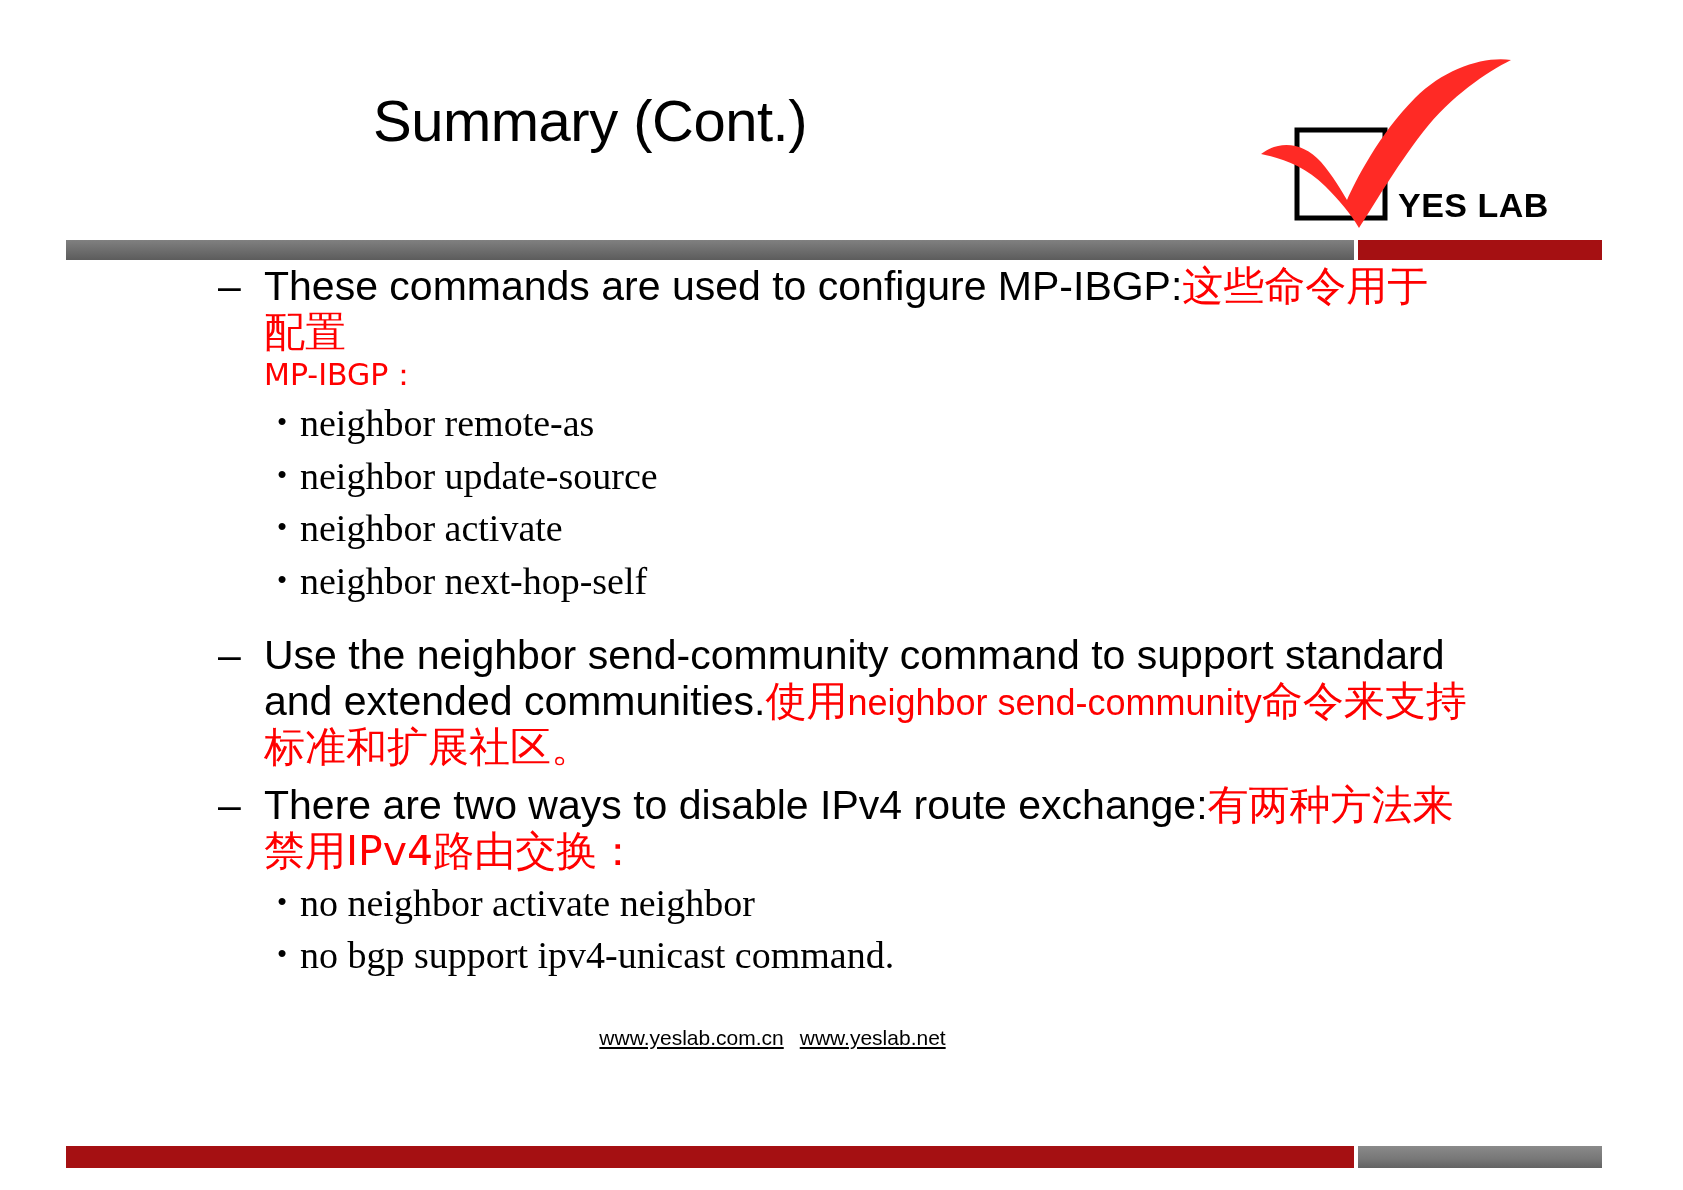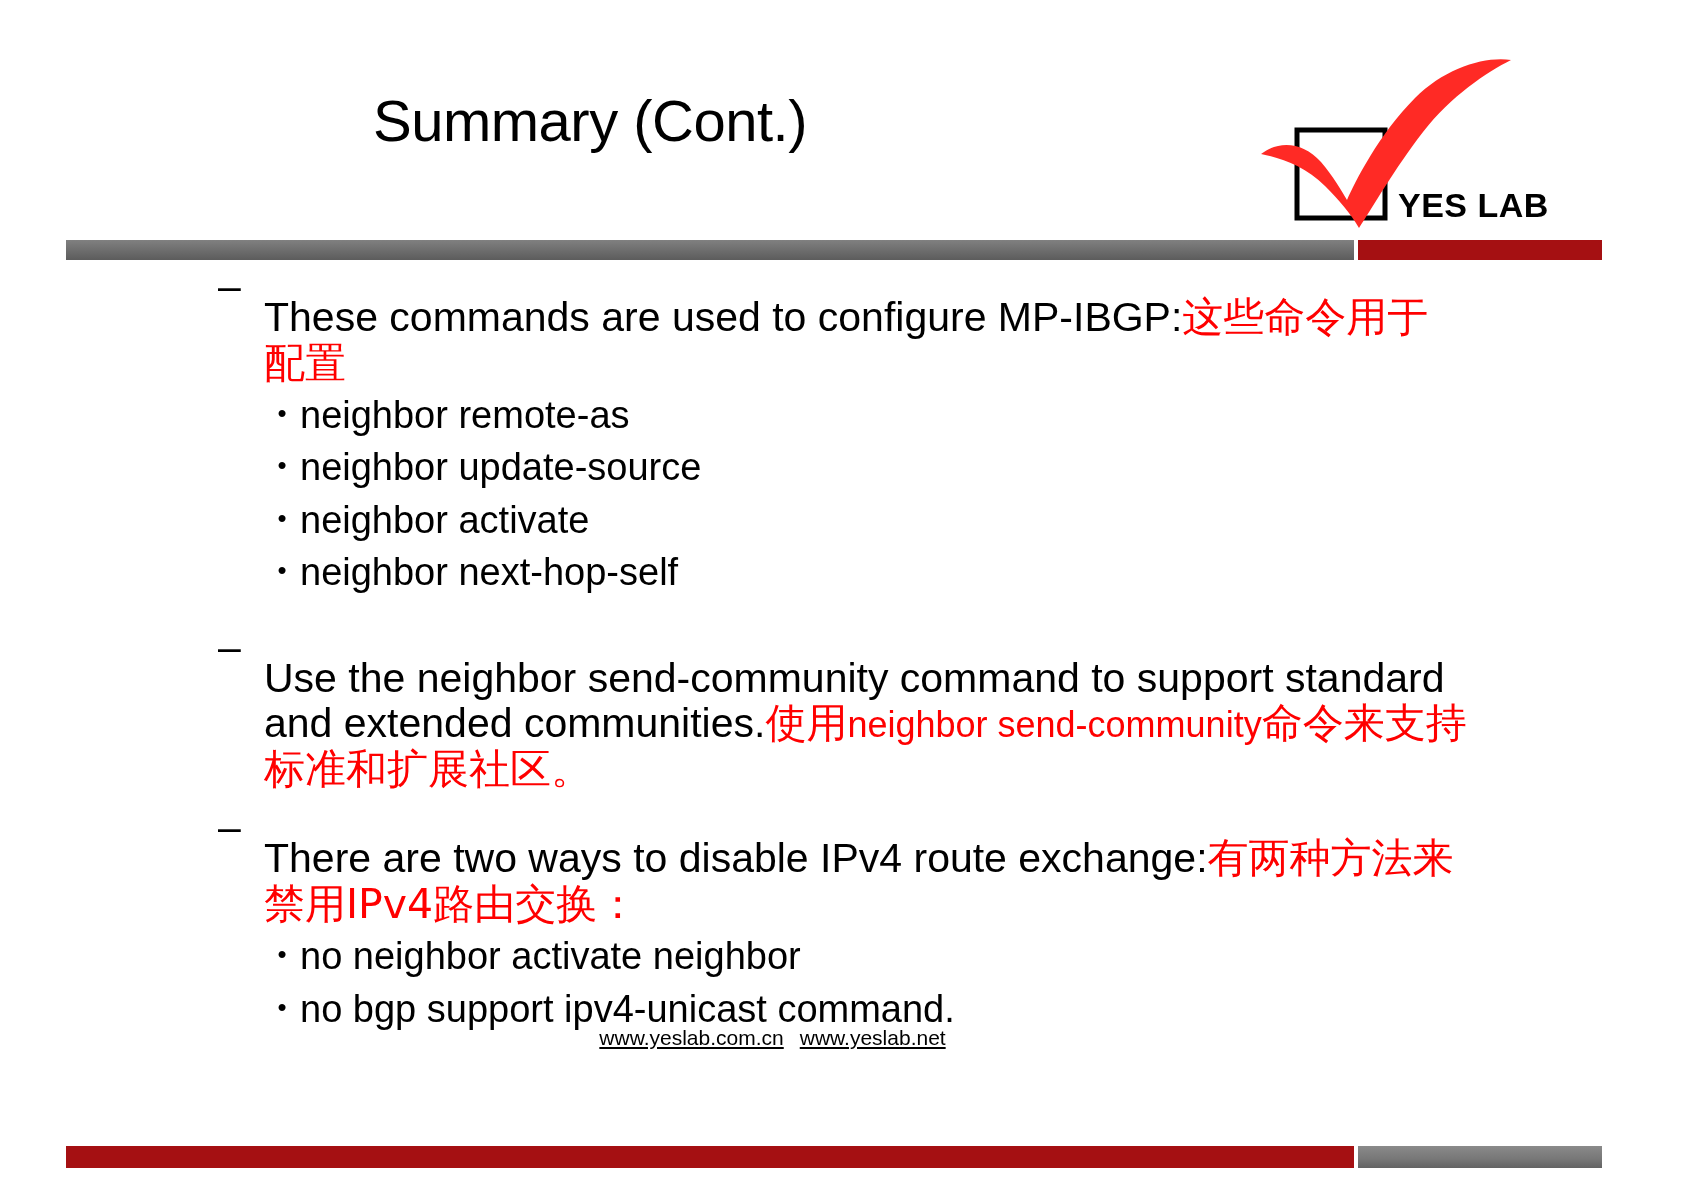--- a/index.html
+++ b/index.html
@@ -79,38 +79,38 @@
     line-height: 1.12;
     color: #000000;
     margin-bottom: 2px;
   }
   .lvl1 .dash {
     width: 46px;
     flex: 0 0 46px;
     text-align: left;
     color: #000000;
   }
-  .lvl1 .txt { flex: 1; margin-top: 31px; }
+  .lvl1 .txt { flex: 1; }
 
   .lvl2-list { margin: 2px 0 0 0; }
   .lvl2 {
     display: flex;
     align-items: flex-start;
     font-size: 38px;
     line-height: 1.38;
     color: #000000;
   }
   .lvl2 .dot {
     width: 36px;
     flex: 0 0 36px;
     text-align: center;
     font-size: 26px;
     line-height: 1.9;
   }
-  .lvl2 .txt { flex: 1; }
+  .lvl2 .txt { flex: 1; font-family: Liberation Serif, serif; }
 
   .indent-sub {
     padding-left: 46px;
   }
 
   .red { color: #ff0000; }
   .red-small {
     color: #ff0000;
     font-size: 36px;
   }
@@ -178,20 +178,21 @@
 <div class="hdr-rule hdr-rule-gray"></div>
 <div class="hdr-rule hdr-rule-red"></div>
 
 <div class="body-area">
 
   <div class="blockA">
     <div class="lvl1">
       <span class="dash">–</span>
       <span class="txt"><span>These commands are used to configure MP-IBGP:</span><span class="red cjk">这些命令用于配置</span></span>
     </div>
+    <div class="mp-ibgp-line cjk">MP-IBGP：</div>
     <div class="lvl2-list indent-sub">
       <div class="lvl2">
         <span class="dot">•</span>
         <span class="txt">neighbor remote-as</span>
       </div>
       <div class="lvl2">
         <span class="dot">•</span>
         <span class="txt">neighbor update-source</span>
       </div>
       <div class="lvl2">

